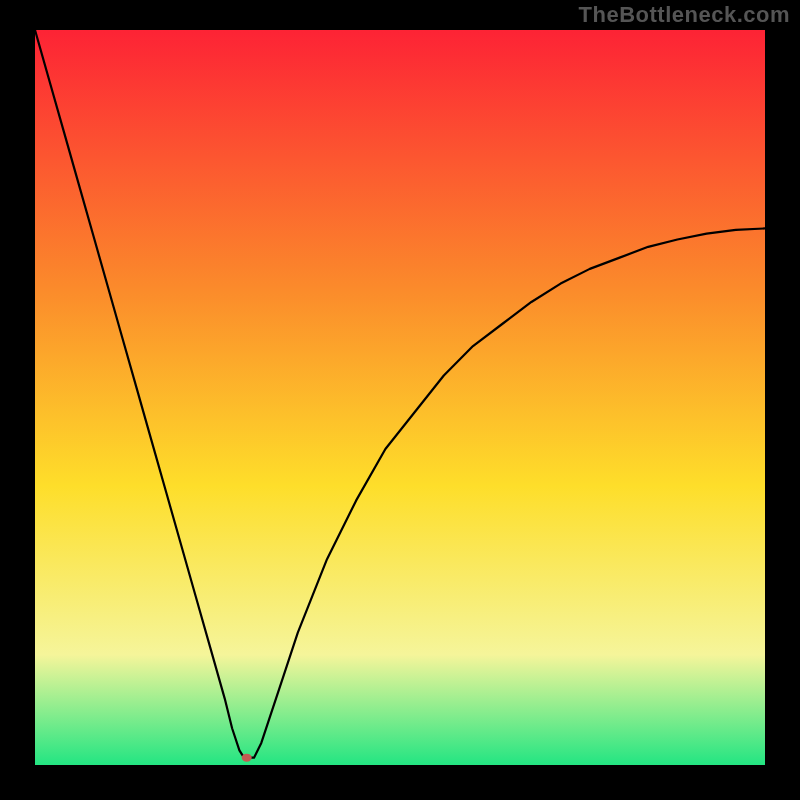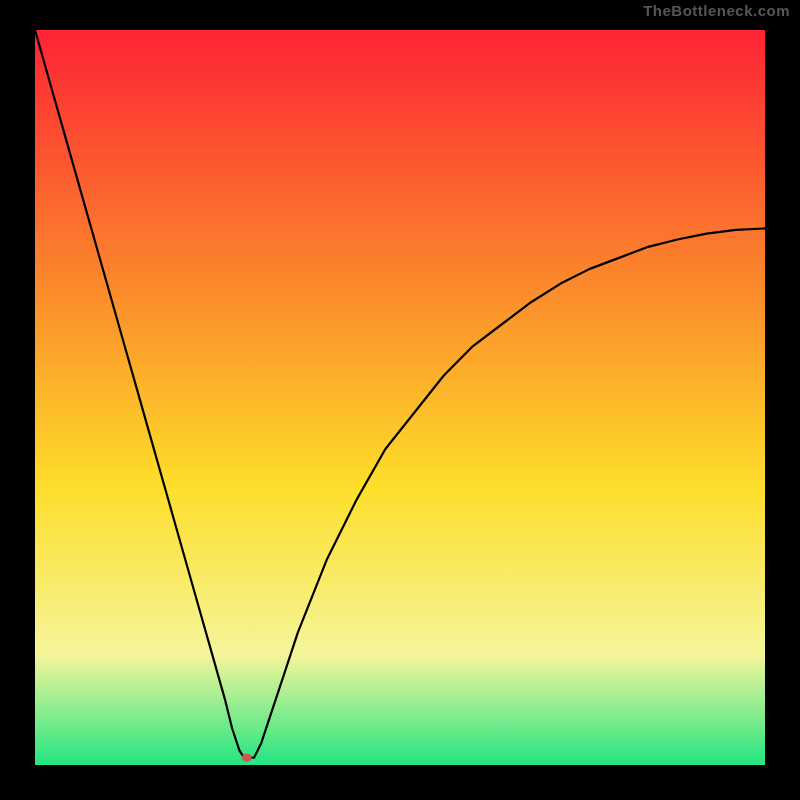--- a/index.html
+++ b/index.html
@@ -15,21 +15,21 @@
     position: relative;
     width: 800px;
     height: 800px;
     background: #000;
   }
   .watermark {
     position: absolute;
     top: 2px;
     right: 10px;
     color: #555;
-    font-size: 15px;
+    font-size: 22px;
     font-weight: bold;
     letter-spacing: 0.5px;
     user-select: none;
   }
   .plot-wrap {
     position: absolute;
     left: 35px;
     top: 30px;
     width: 730px;
     height: 735px;

